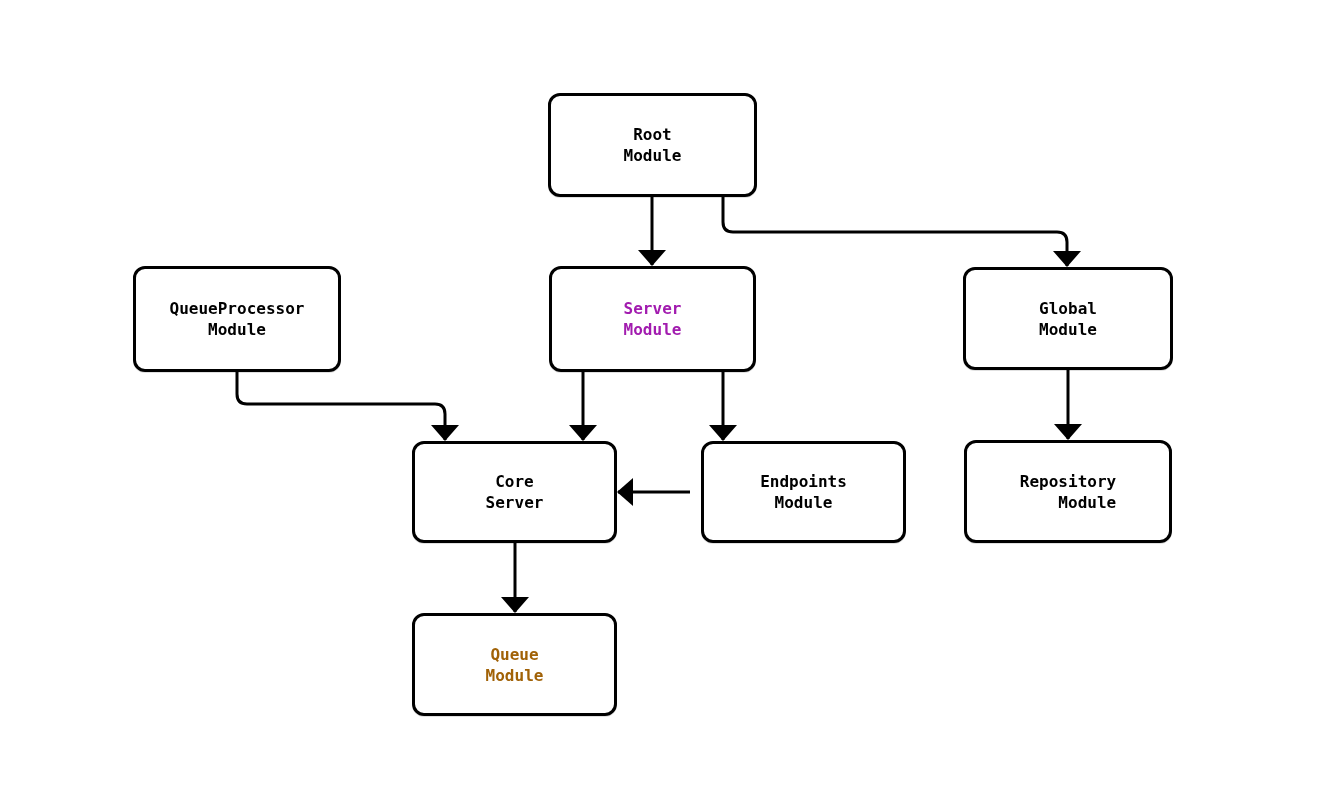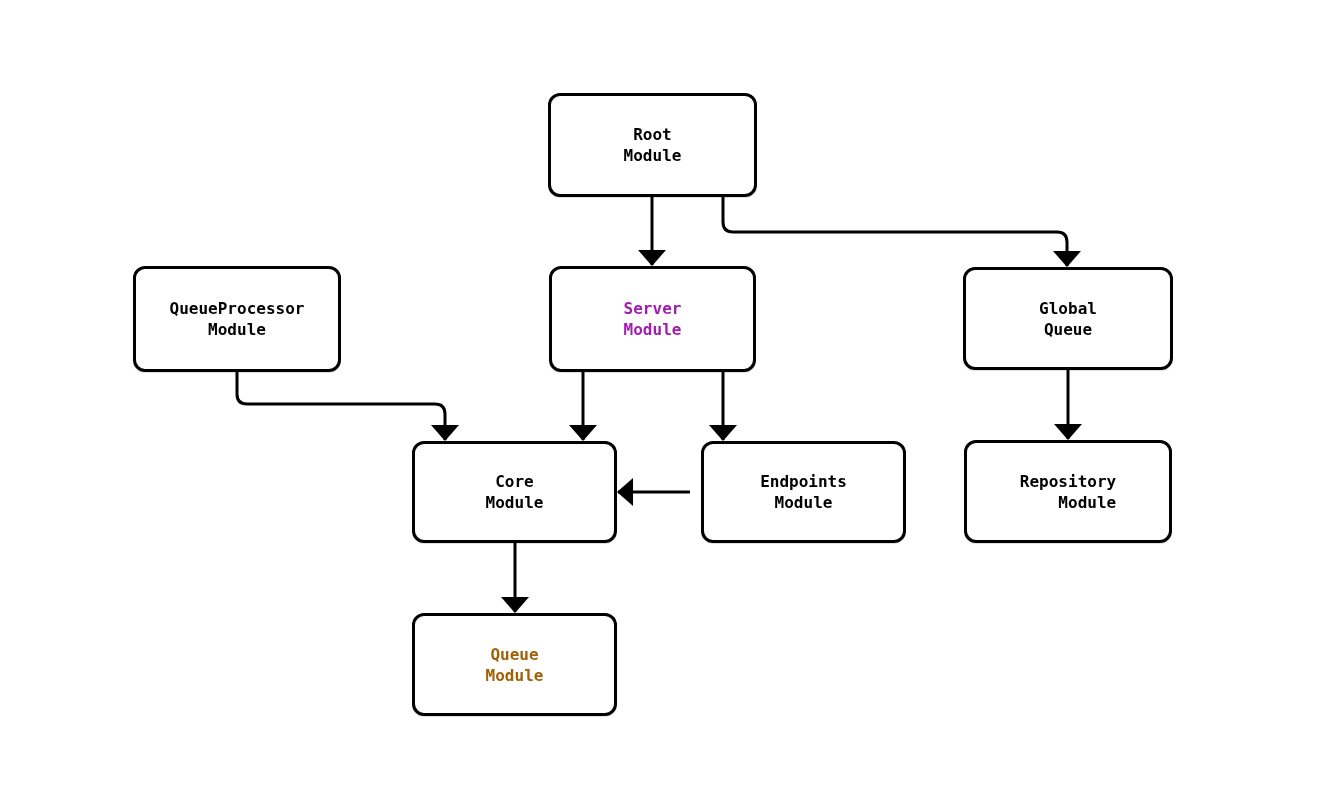--- a/index.html
+++ b/index.html
@@ -71,25 +71,25 @@
     <div class="node" style="left: 133px; top: 266px; width: 208px; height: 106px; background: rgb(255, 255, 255); border-color: rgb(0, 0, 0);">
       <span class="node-label" style="color: rgb(0, 0, 0);">QueueProcessor
 Module</span>
     </div>
     <div class="node" style="left: 549px; top: 266px; width: 207px; height: 106px; background: rgb(255, 255, 255); border-color: rgb(0, 0, 0);">
       <span class="node-label" style="color: #a21caf;">Server
 Module</span>
     </div>
     <div class="node" style="left: 963px; top: 267px; width: 210px; height: 103px; background: rgb(255, 255, 255); border-color: rgb(0, 0, 0);">
       <span class="node-label" style="color: rgb(0, 0, 0);">Global
-Queue</span>
+Module</span>
     </div>
     <div class="node" style="left: 412px; top: 441px; width: 205px; height: 102px; background: rgb(255, 255, 255); border-color: rgb(0, 0, 0);">
       <span class="node-label" style="color: rgb(0, 0, 0);">Core
-Module</span>
+Server</span>
     </div>
     <div class="node" style="left: 690px; top: 441px; width: 205px; height: 102px; background: rgb(255, 255, 255); border-color: rgb(0, 0, 0); margin-left: 11px;">
       <span class="node-label" style="color: rgb(0, 0, 0);">Endpoints
 Module</span>
     </div>
     <div class="node" style="left: 964px; top: 440px; width: 208px; height: 103px; background: rgb(255, 255, 255); border-color: rgb(0, 0, 0);">
       <span class="node-label" style="color: rgb(0, 0, 0); text-align: right;">Repository
 Module</span>
     </div>
     <div class="node" style="left: 412px; top: 613px; width: 205px; height: 103px; background: rgb(255, 255, 255); border-color: rgb(0, 0, 0);">

